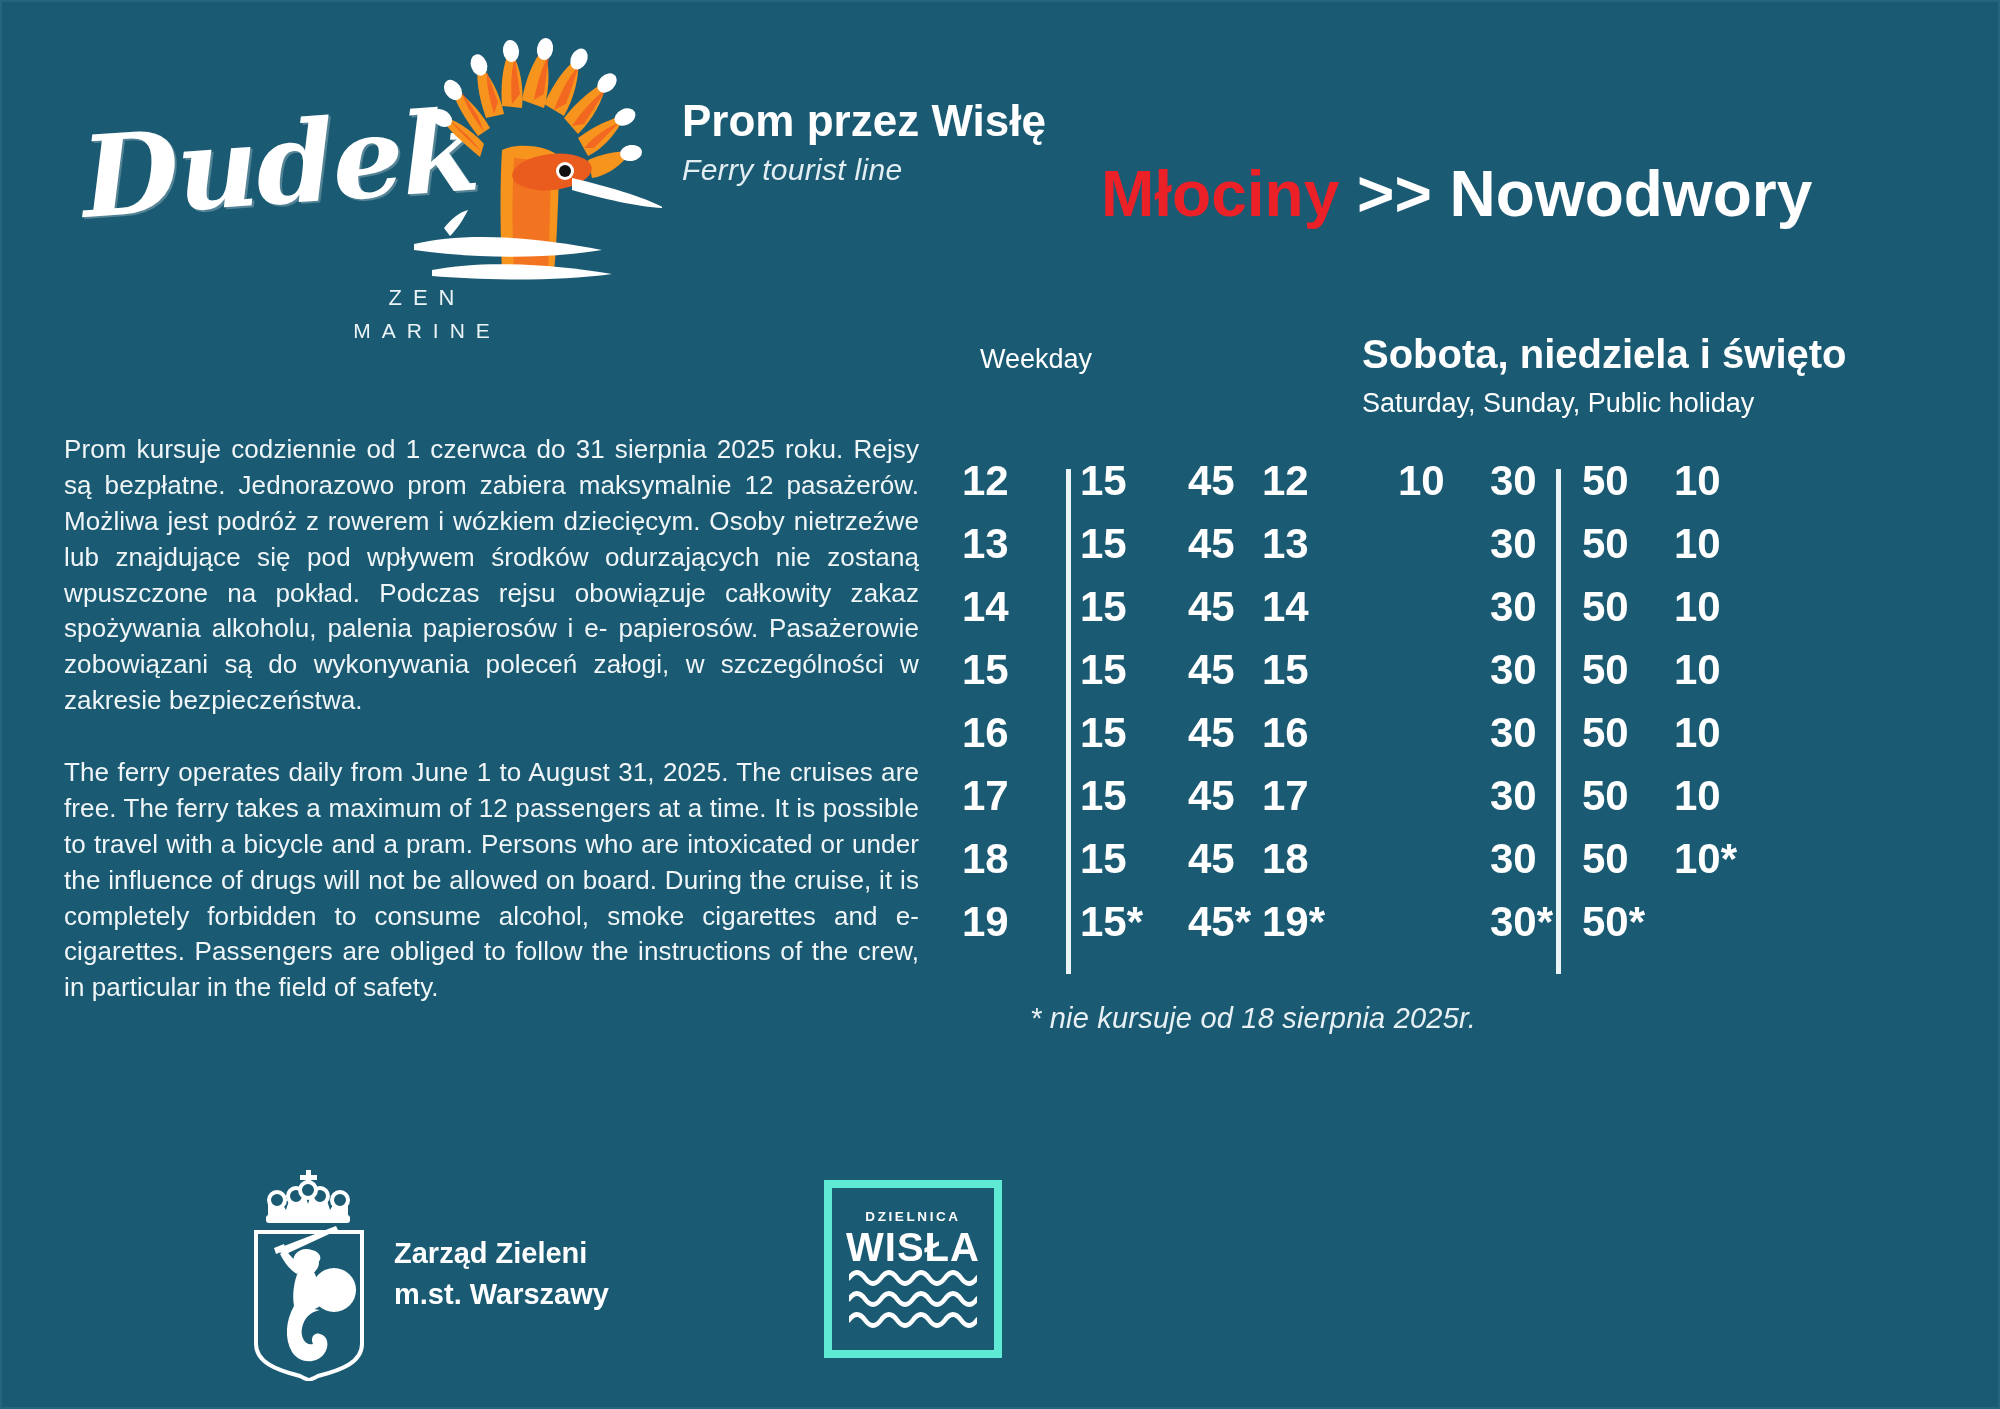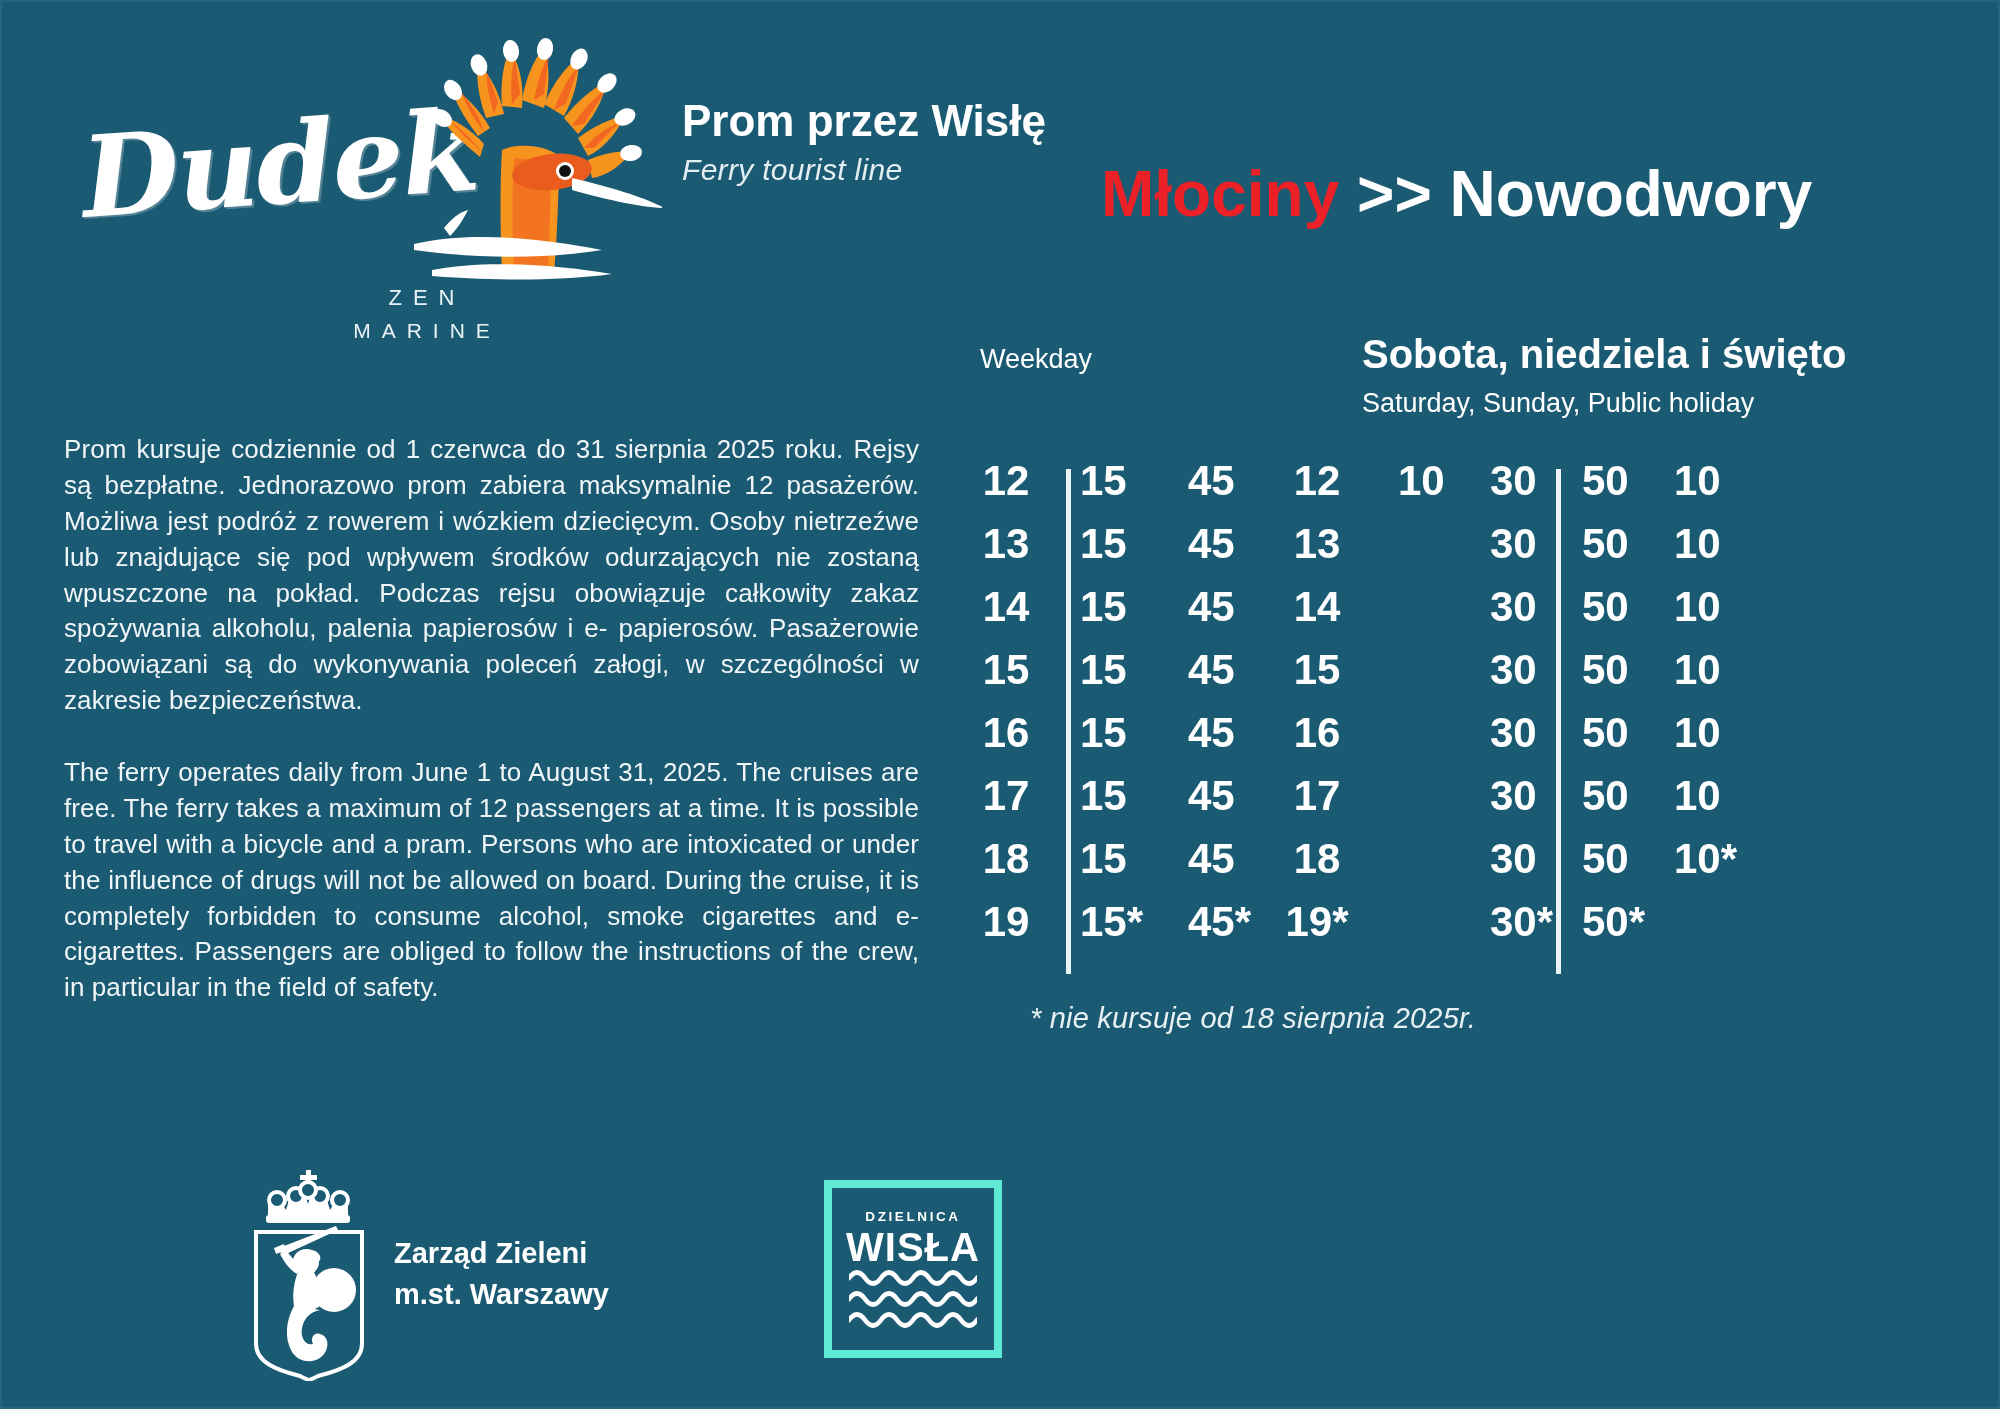--- a/index.html
+++ b/index.html
@@ -194,21 +194,21 @@
   .tbl.weekday .divider { left: 104px; }
   .tbl.weekend .divider { left: 294px; }
 
   .row {
     display: flex;
     align-items: baseline;
     height: 63px;
   }
   .hour {
     width: 88px;
-    text-align: center;
+    text-align: left;
     font-size: 42px;
     font-weight: bold;
     color: #ffffff;
     padding-right: 0;
   }
   .mins {
     display: flex;
     margin-left: 30px;
   }
   .min {

